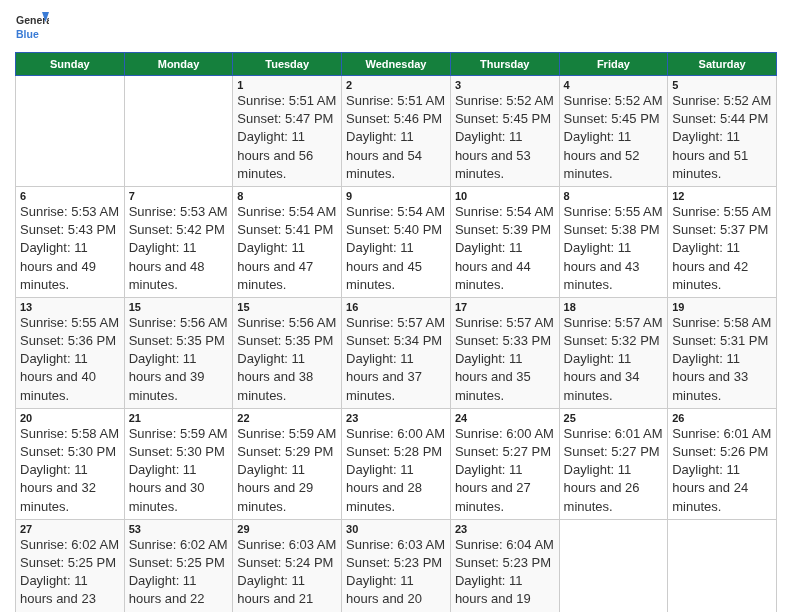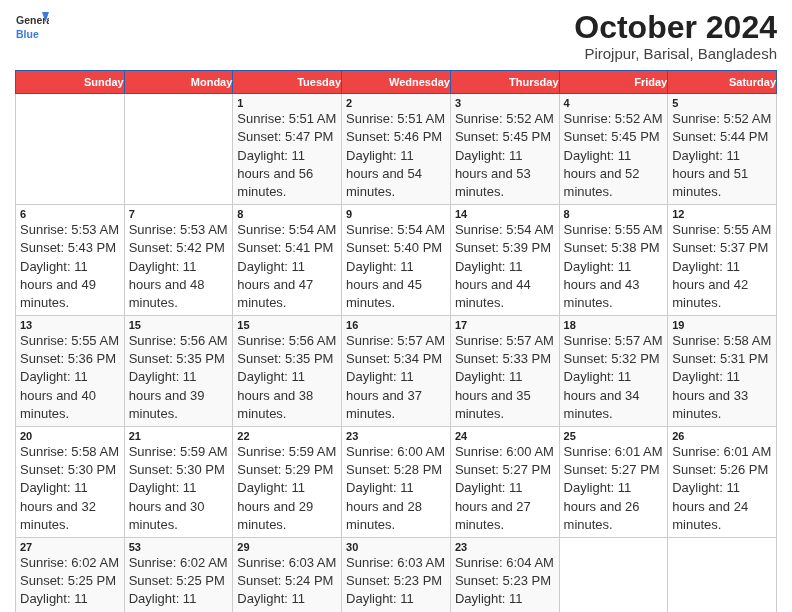--- a/index.html
+++ b/index.html
@@ -38,24 +38,24 @@
     .location {
       font-size: 15px;
       color: #444;
     }
     .calendar-table {
       width: 100%;
       border-collapse: collapse;
       font-size: 9.5px;
     }
     .calendar-table thead th {
-      background: #ef4444;
+      background: #15803d;
       color: #fff;
       padding: 5px 0;
-      text-align: right;
+      text-align: center;
       font-size: 11px;
       font-weight: bold;
       border: 1px solid #2a5cb5;
     }
     .calendar-table tbody td {
       border: 1px solid #ccc;
       vertical-align: top;
       padding: 3px 4px;
       width: 113px;
       height: 80px;
@@ -85,24 +85,20 @@
 
 <div class="page">
   <div class="header">
     <div class="logo">
   <svg width="34" height="34" viewBox="0 0 34 34">
     <text x="1" y="14" font-size="10.5" font-weight="bold" fill="#333" font-family="Arial">General</text>
     <text x="1" y="28" font-size="10.5" font-weight="bold" fill="#3a7bd5" font-family="Arial">Blue</text>
     <polygon points="27,2 34,2 30.5,12" fill="#3a7bd5"></polygon>
   </svg>
 </div>
-    <div class="title-block">
-      <div class="month-title">October 2024</div>
-      <div class="location">Pirojpur, Barisal, Bangladesh</div>
-    </div>
   </div>
 
   <table class="calendar-table">
     <thead>
       <tr id="header-row">
       <th>Sunday</th>
           <th>Monday</th>
           <th>Tuesday</th>
           <th>Wednesday</th>
           <th>Thursday</th>
@@ -146,21 +142,21 @@
           </td>
           <td>
             <span class="day-number">8</span>
             <div class="day-detail">Sunrise: 5:54 AM<br>Sunset: 5:41 PM<br>Daylight: 11 hours and 47 minutes.</div>
           </td>
           <td>
             <span class="day-number">9</span>
             <div class="day-detail">Sunrise: 5:54 AM<br>Sunset: 5:40 PM<br>Daylight: 11 hours and 45 minutes.</div>
           </td>
           <td>
-            <span class="day-number">14</span>
+            <span class="day-number">10</span>
             <div class="day-detail">Sunrise: 5:54 AM<br>Sunset: 5:39 PM<br>Daylight: 11 hours and 44 minutes.</div>
           </td>
           <td>
             <span class="day-number">8</span>
             <div class="day-detail">Sunrise: 5:55 AM<br>Sunset: 5:38 PM<br>Daylight: 11 hours and 43 minutes.</div>
           </td>
           <td>
             <span class="day-number">12</span>
             <div class="day-detail">Sunrise: 5:55 AM<br>Sunset: 5:37 PM<br>Daylight: 11 hours and 42 minutes.</div>
           </td>

